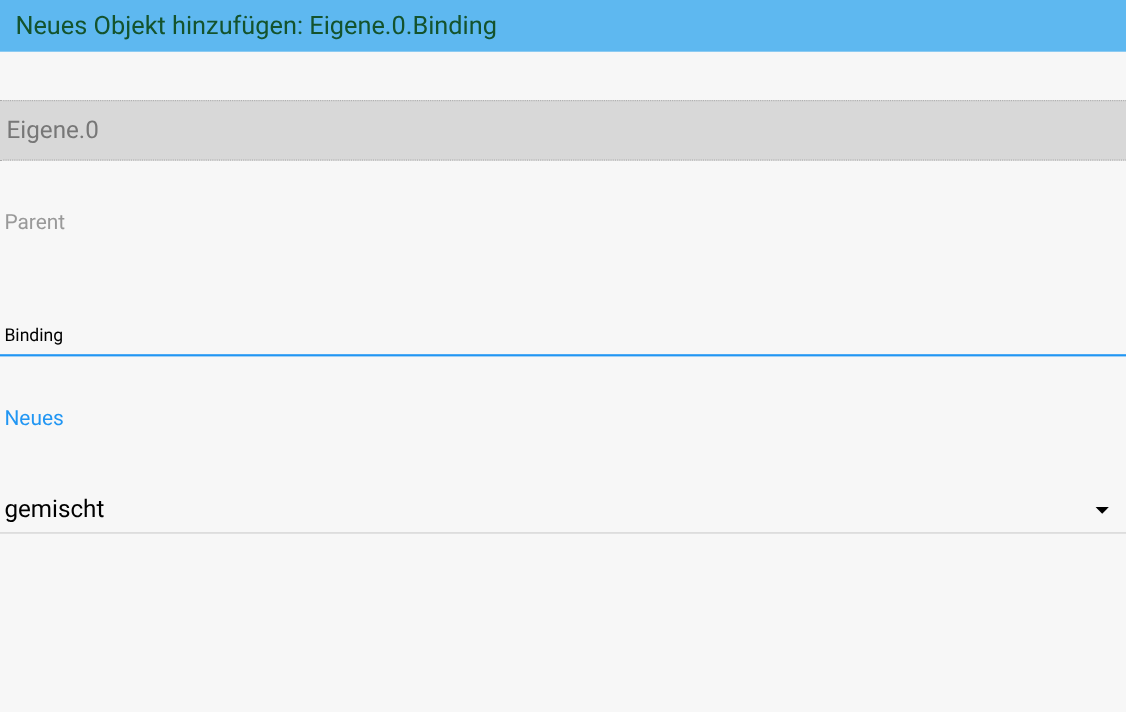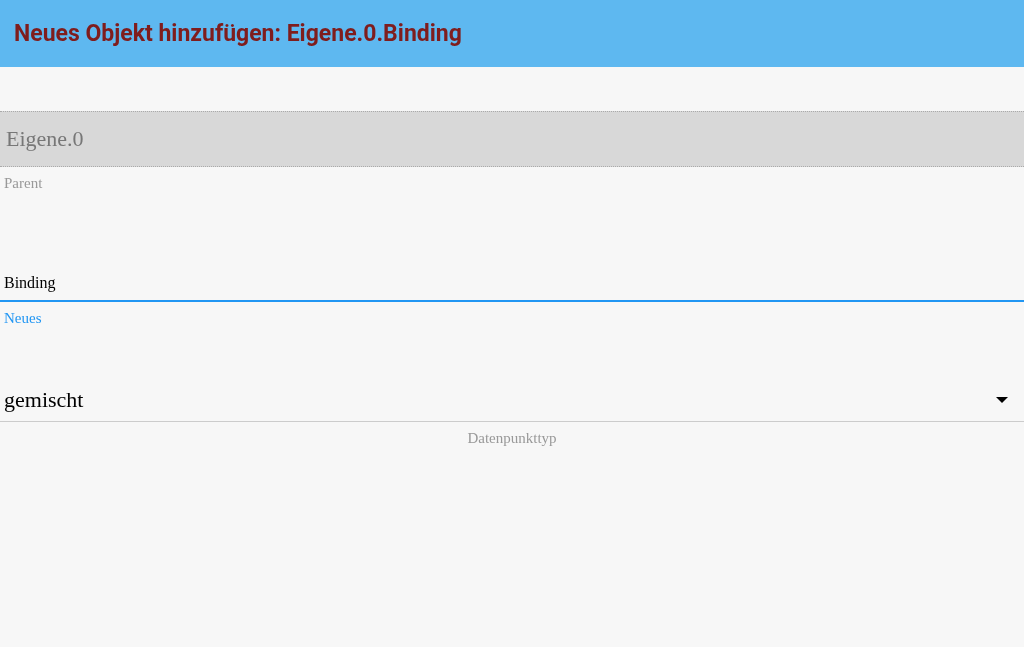--- a/index.html
+++ b/index.html
@@ -16,50 +16,50 @@
     html, body { height: 100%; }
     body {
       font-family: -apple-system, BlinkMacSystemFont, "Segoe UI", Roboto, "Helvetica Neue", Arial, sans-serif;
       background: var(--page-bg);
       width: 1024px;
       height: 647px;
       overflow: hidden;
     }
     .header {
       background: var(--primary-blue);
-      color: #7f1d1d;
-      padding: 20px 14px;
+      color: #14532d;
+      padding: 10px 14px;
       font-size: 23px;
-      font-weight: 700;
+      font-weight: 400;
     }
     .content {
       padding: 0;
-      font-family: Liberation Serif, serif;
     }
 
     .field-block {
       margin-top: 44px;
     }
 
     
     .parent-input {
       background: var(--bg-gray);
       color: #777;
       font-size: 22px;
       padding: 14px 6px;
       border: none;
       border-top: 1px dotted var(--dotted);
       border-bottom: 1px dotted var(--dotted);
       width: 100%;
       font-family: inherit;
     }
     .label {
-      font-size: 15px;
+      font-size: 19px;
       color: var(--text-gray);
       padding: 8px 4px 0 4px;
+      margin-top: 36px;
     }
 
     
     .name-input {
       width: 100%;
       border: none;
       border-bottom: 2px solid var(--focus-blue);
       background: transparent;
       font-size: 16px;
       padding: 10px 4px 8px 4px;
@@ -112,16 +112,15 @@
     <input type="text" class="name-input" value="Binding" style="">
     <div class="label label-focused">Neues</div>
   </div>
 
 
   <div class="field-block dtyp-block">
     <div class="select-row">
       <span class="select-value">gemischt</span>
       <span class="dropdown-icon"></span>
     </div>
-    <div class="label">Datenpunkttyp</div>
   </div>
 
 </div>
 
 </body></html>

